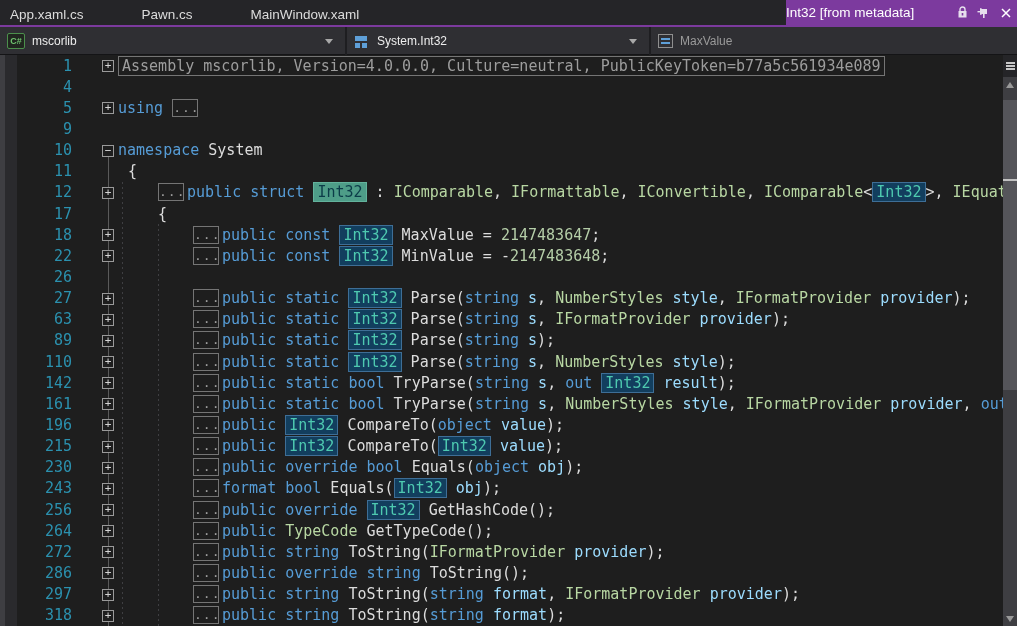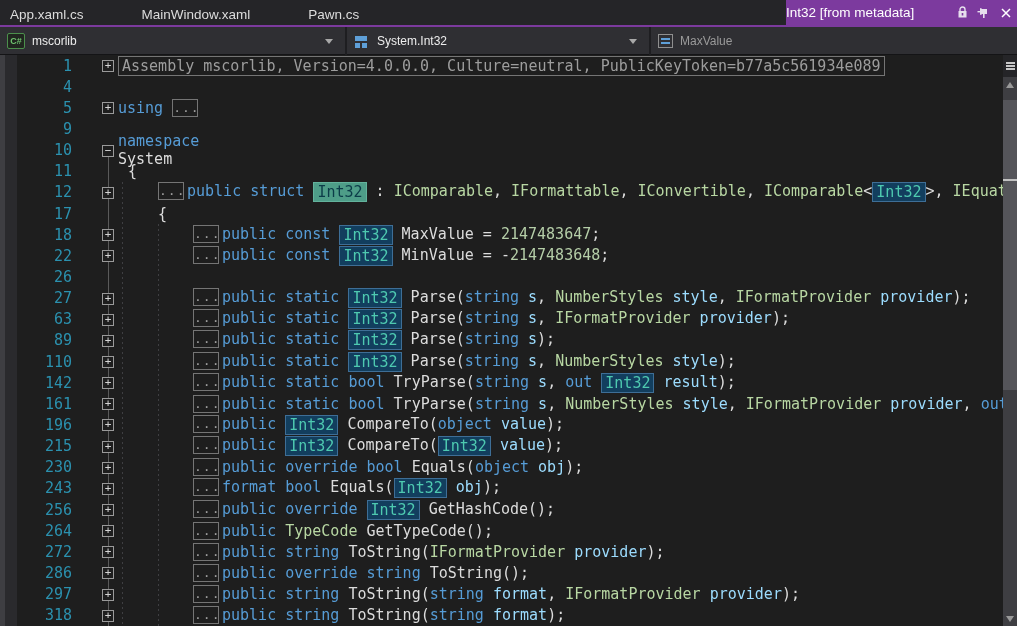--- a/index.html
+++ b/index.html
@@ -51,21 +51,21 @@
   .guide { position:absolute; width:1px; background:repeating-linear-gradient(
              to bottom, #3F3F42 0 2px, transparent 2px 5px); }
   .rows { position:absolute; left:0; top:0; width:1003px; height:571px; overflow:hidden; }
   .row { display:flex; height:21.15px; align-items:center;
          font-family:"DejaVu Sans Mono", monospace; font-size:15px; }
   .ln { width:72px; flex:none; text-align:right; color:var(--lineNum); }
   .foldcol { width:46px; flex:none; position:relative; height:21.15px; }
   .foldbox { position:absolute; left:30px; top:5px; width:12px; height:12px;
              border:1px solid #9A9A9A; background:#1E1E1E; color:#D4D4D4;
              font-size:11px; line-height:10px; text-align:center; }
-  .code { flex:1; white-space:pre; overflow:hidden; color:var(--plain); display:flex; align-items:flex-start; }
+  .code { flex:1; white-space:pre; overflow:hidden; color:var(--plain); display:flex; align-items:center; }
   .tk-k { color:var(--kw); } .tk-i { color:var(--itype); }
   .tk-p { color:var(--param); } .tk-n { color:var(--num); } .tk-w { color:var(--plain); }
   .tk-D { background:var(--hlDefBg); color:var(--hlDefFg); border:1px solid var(--hlDefBd);
           padding:0 3px; }
   .tk-R { background:var(--hlRefBg); color:var(--hlRefFg); border:1px solid var(--hlRefBd);
           padding:0 3px; }
   .dots { display:inline-block; width:26px; flex:none; text-align:center; border:1px solid #757575;
           color:#9D9D9D; font-size:13px; line-height:16px; height:18px; margin-right:3px;
           letter-spacing:1px; }
   .abox { border:1px solid #757575; color:#9D9D9D; padding:0 3px; line-height:18px; }
@@ -84,22 +84,22 @@
            border-top:6px solid #999999; }
   .sb-thumb { position:absolute; left:0; top:23px; width:14px; height:290px; background:#55555A; }
   .caret-mark { position:absolute; left:0; top:79px; width:14px; height:2px; background:#C2C2C2; }
 </style>
 </head>
 <body>
 
 <div class="tabbar">
   <div class="tabs" id="inactive-tabs">
       <div class="tab">App.xaml.cs</div>
+      <div class="tab">Pawn.cs</div>
       <div class="tab">MainWindow.xaml</div>
-      <div class="tab">Pawn.cs</div>
     </div>
   <div class="tab-active">
     <span class="lbl">Int32 [from metadata]</span>
     <span class="ticon">
       <svg width="11" height="13" viewBox="0 0 11 13">
           <path d="M3 5 V3.5 a2.5 2.5 0 0 1 5 0 V5" fill="none" stroke="#E6DEED" stroke-width="1.4"></path>
           <rect x="1.5" y="5" width="8" height="6.5" fill="#E6DEED"></rect>
           <rect x="4.7" y="7" width="1.6" height="2.5" fill="var(--accent)"></rect>
         </svg>
     </span>
@@ -173,21 +173,21 @@
       <div class="row">
         <span class="ln">9</span>
         <span class="foldcol"></span>
         <span class="code" style="padding-left: 0px;"></span>
       </div>
       <div class="row">
         <span class="ln">10</span>
         <span class="foldcol">
           <span class="foldbox">−</span>
         </span>
-        <span class="code" style="padding-left: 0px; flex-direction: column;"><span class="tk-k">namespace </span><span class="tk-w">System</span></span>
+        <span class="code" style="padding-left: 0px;"><span class="tk-k">namespace </span><span class="tk-w">System</span></span>
       </div>
       <div class="row">
         <span class="ln">11</span>
         <span class="foldcol"></span>
         <span class="code" style="padding-left: 10px;"><span class="tk-w">{</span></span>
       </div>
       <div class="row">
         <span class="ln">12</span>
         <span class="foldcol">
           <span class="foldbox">+</span>

